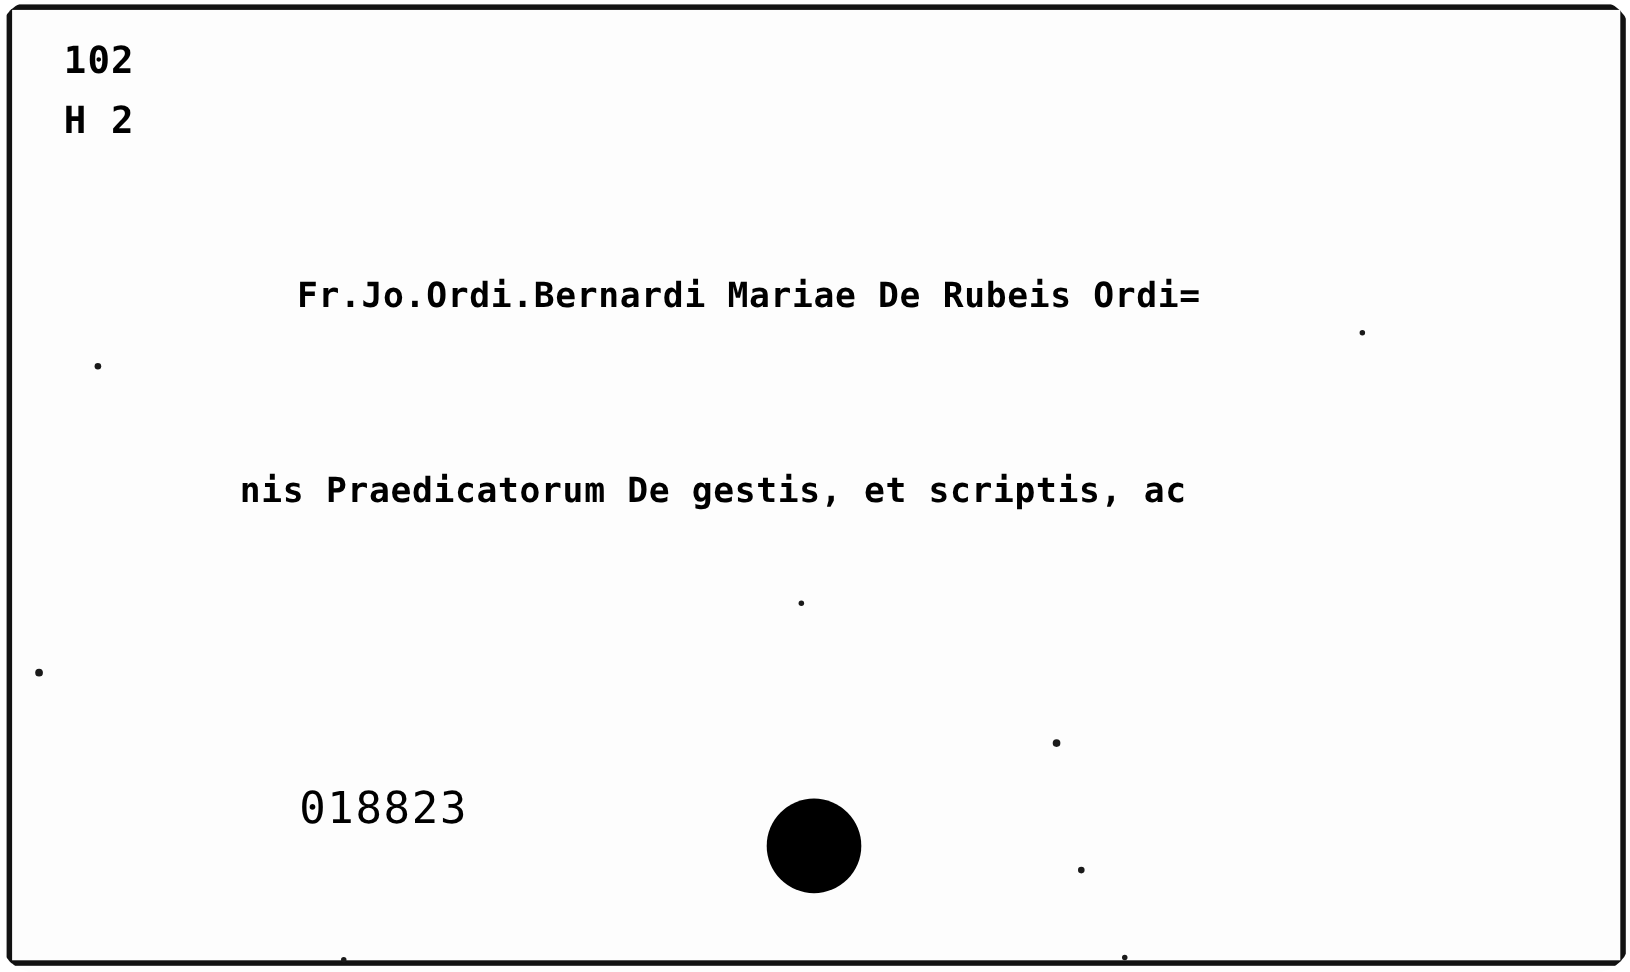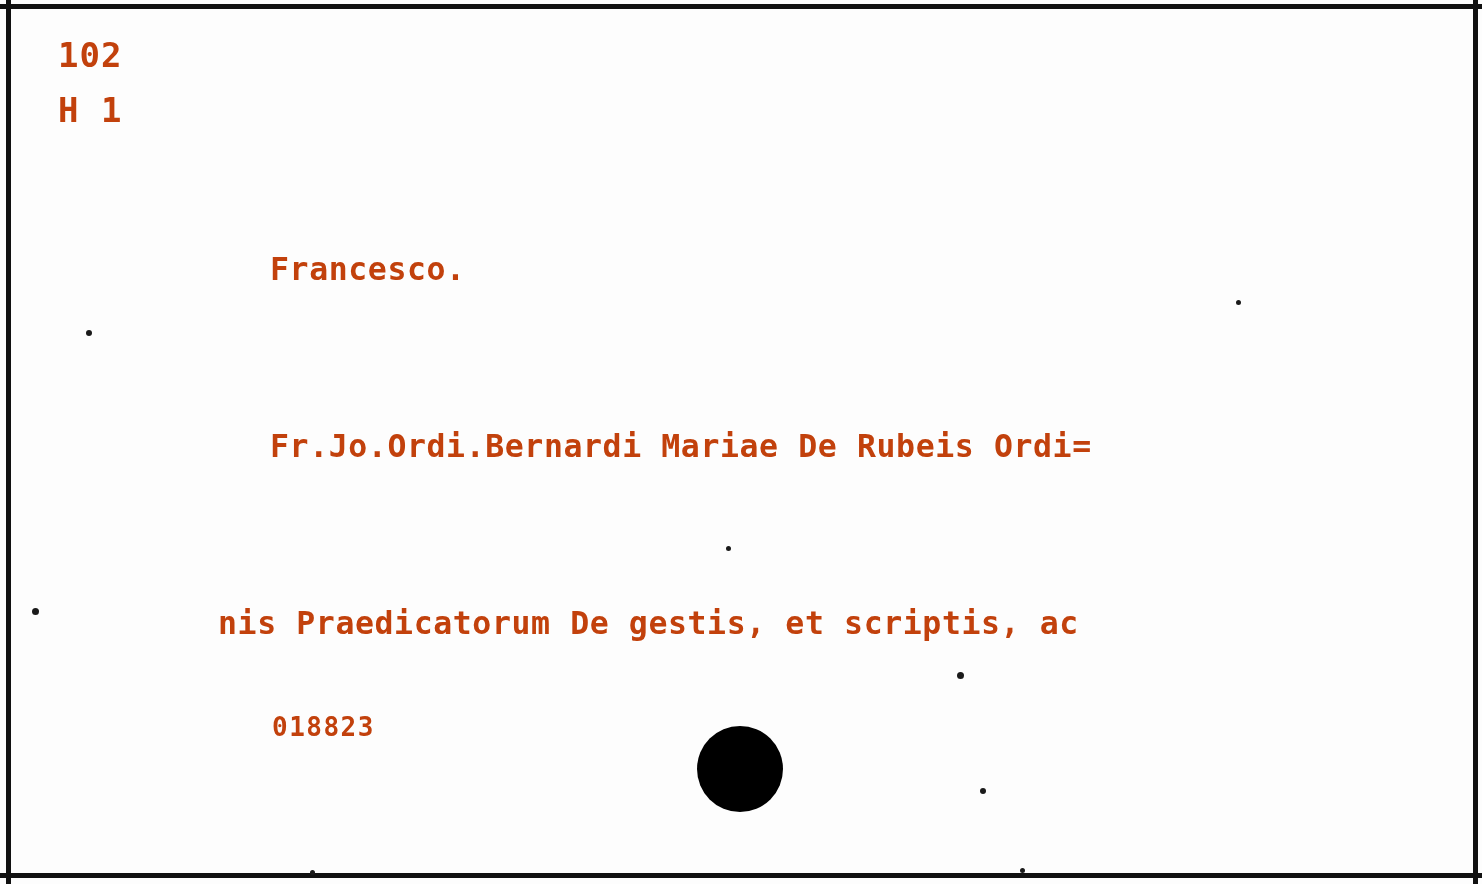--- a/index.html
+++ b/index.html
@@ -7,21 +7,22 @@
     padding: 0;
     background: #ffffff;
   }
   .card {
     position: relative;
     width: 1482px;
     height: 884px;
     background: #fdfdfd;
     overflow: hidden;
     font-family: "DejaVu Sans Mono", "Liberation Mono", monospace;
-    color: #c2410c;
+    color: #000000;
+    border-radius: 32px;
   }
   
   .card-border-top {
     position: absolute;
     left: 0; top: 4px;
     width: 1482px; height: 5px;
     background: #111;
   }
   .card-border-bottom {
     position: absolute;
@@ -63,23 +64,23 @@
     letter-spacing: 0.6px;
     font-weight: 700;
     white-space: pre;
   }
   .entry .indent { padding-left: 52px; }
 
   .accession {
     position: absolute;
     left: 272px;
     top: 712px;
-    font-size: 26px;
+    font-size: 40px;
     letter-spacing: 1.5px;
-    font-weight: 700;
+    font-weight: 400;
     white-space: pre;
   }
 
   .punch-dot {
     position: absolute;
     left: 697px;
     top: 726px;
     width: 86px;
     height: 86px;
     border-radius: 50%;
@@ -106,25 +107,24 @@
 
 <div class="card">
 
   <div class="card-border-top"></div>
   <div class="card-border-bottom"></div>
   <div class="card-border-left"></div>
   <div class="card-border-right"></div>
 
   <div class="shelfmark">
     <div>102</div>
-    <div>H 1</div>
+    <div>H 2</div>
   </div>
 
   <div class="entry">
-    <div class="indent">Francesco.</div>
     <div class="indent">Fr.Jo.Ordi.Bernardi Mariae De Rubeis Ordi=</div>
     <div>nis Praedicatorum De gestis, et scriptis, ac</div>
     
     
     
     
   </div>
 
   <div class="accession">018823</div>
 

